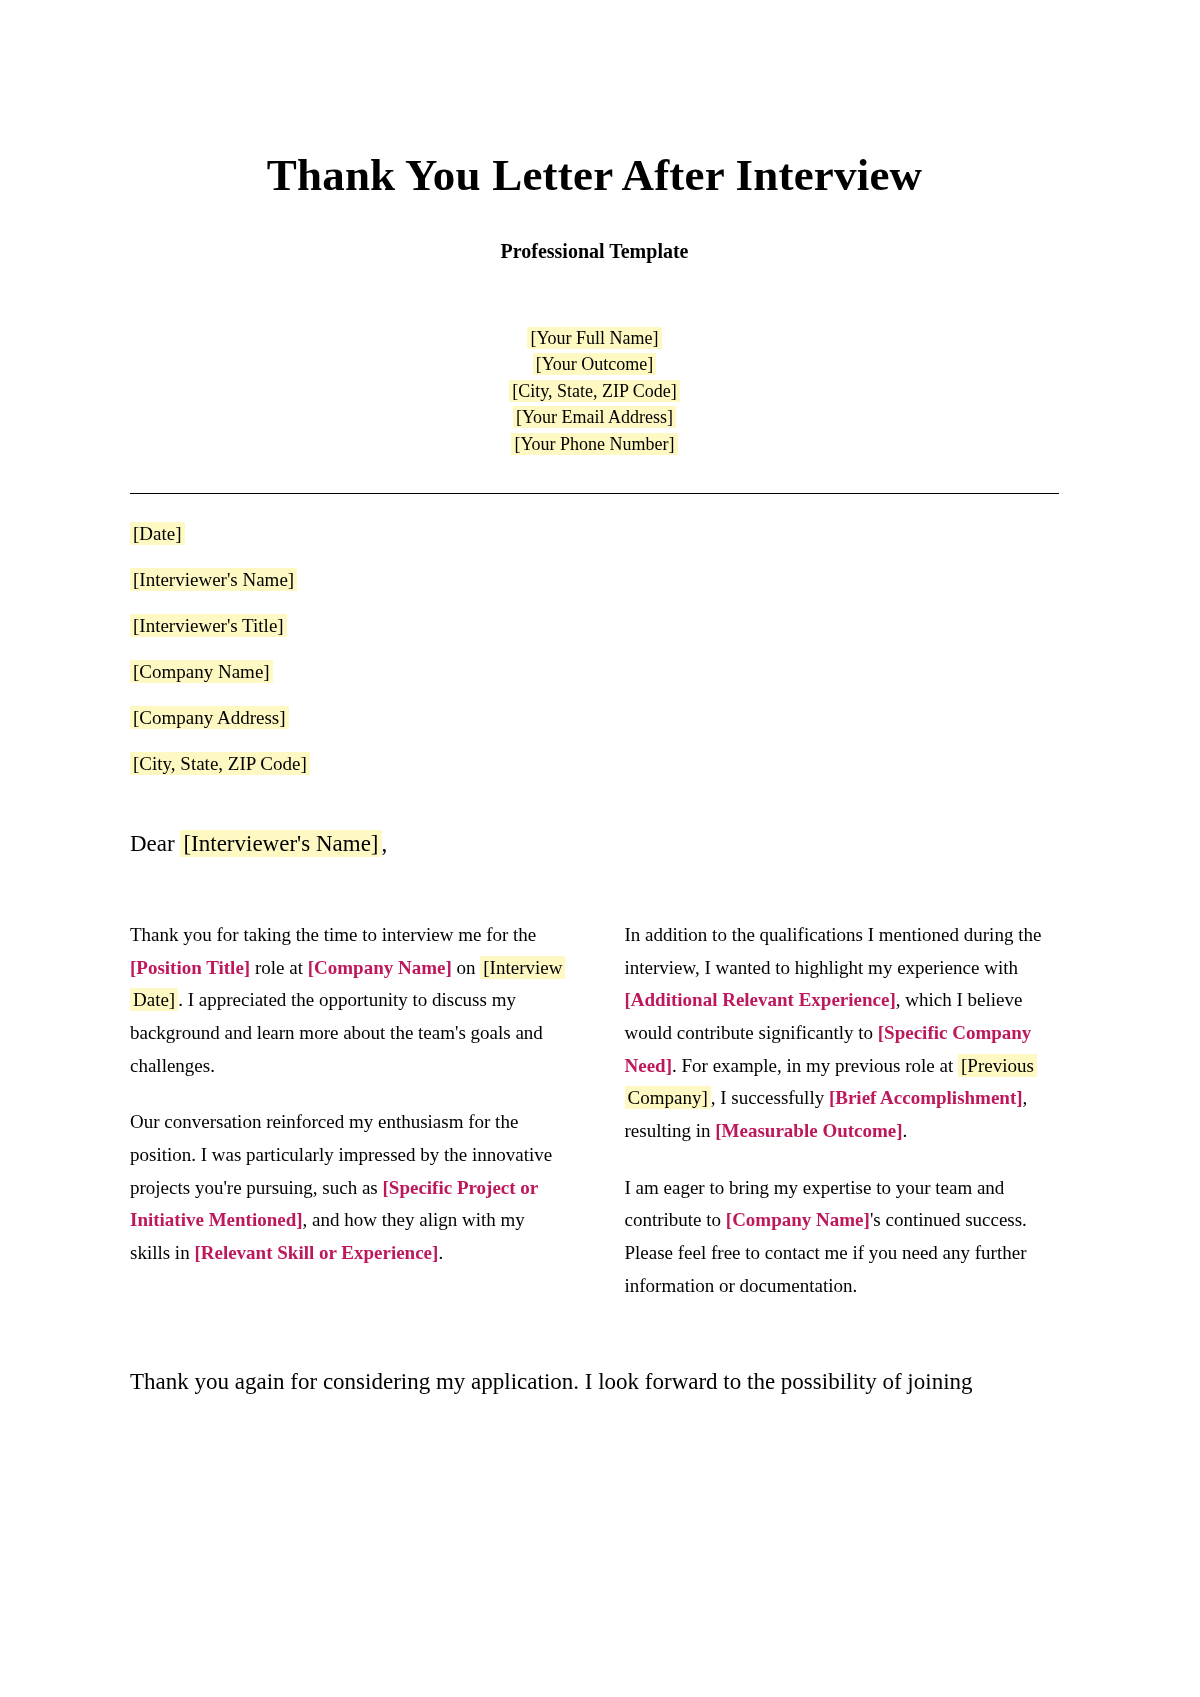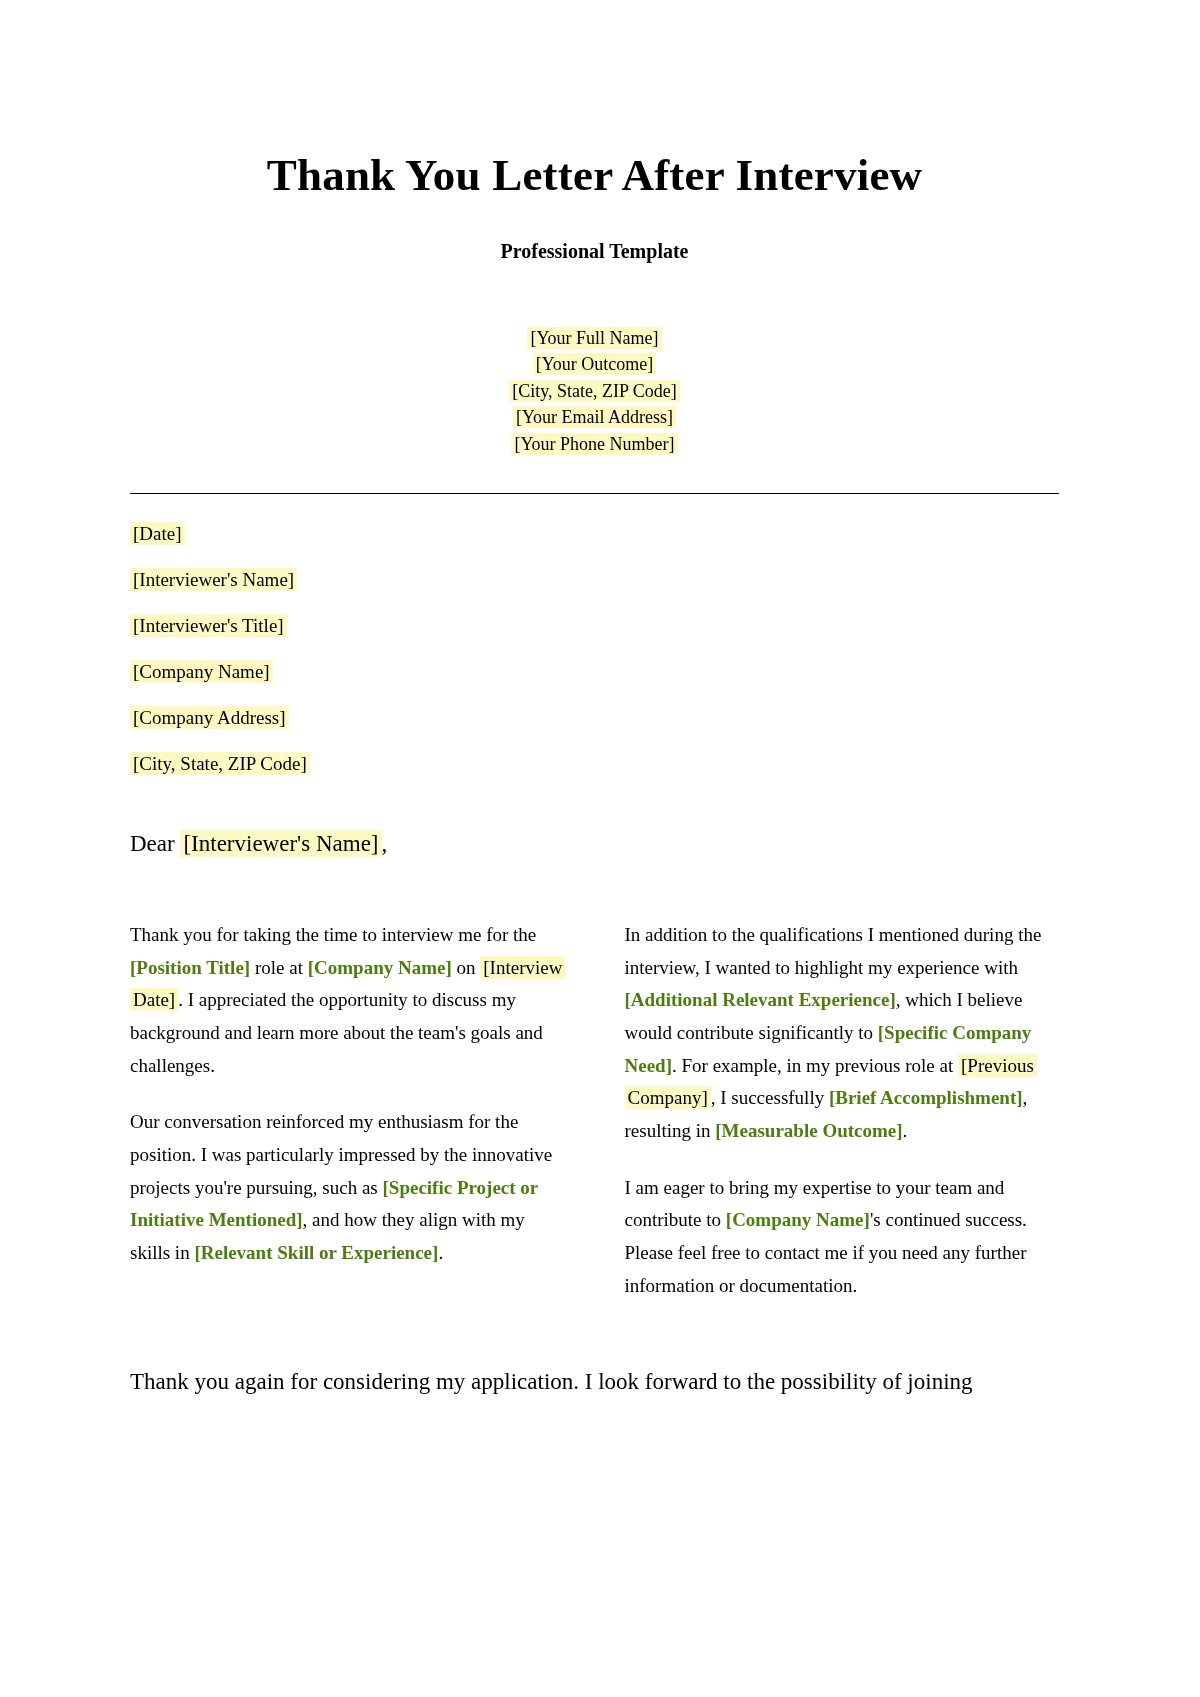--- a/index.html
+++ b/index.html
@@ -44,21 +44,21 @@
   .sender-block .line {
     display: block;
   }
   .hl {
     background: #fef9c3;
     padding: 1px 3px;
     box-decoration-break: clone;
     -webkit-box-decoration-break: clone;
   }
   .ph {
-    color: #4d7c0f;
+    color: #be185d;
     font-weight: bold;
     margin-top: 8px;
   }
   .rule {
     border: 0;
     border-top: 1.6px solid #000;
     margin: 36px 0 0 0;
     width: 100%;
   }
   .recipient-block {

